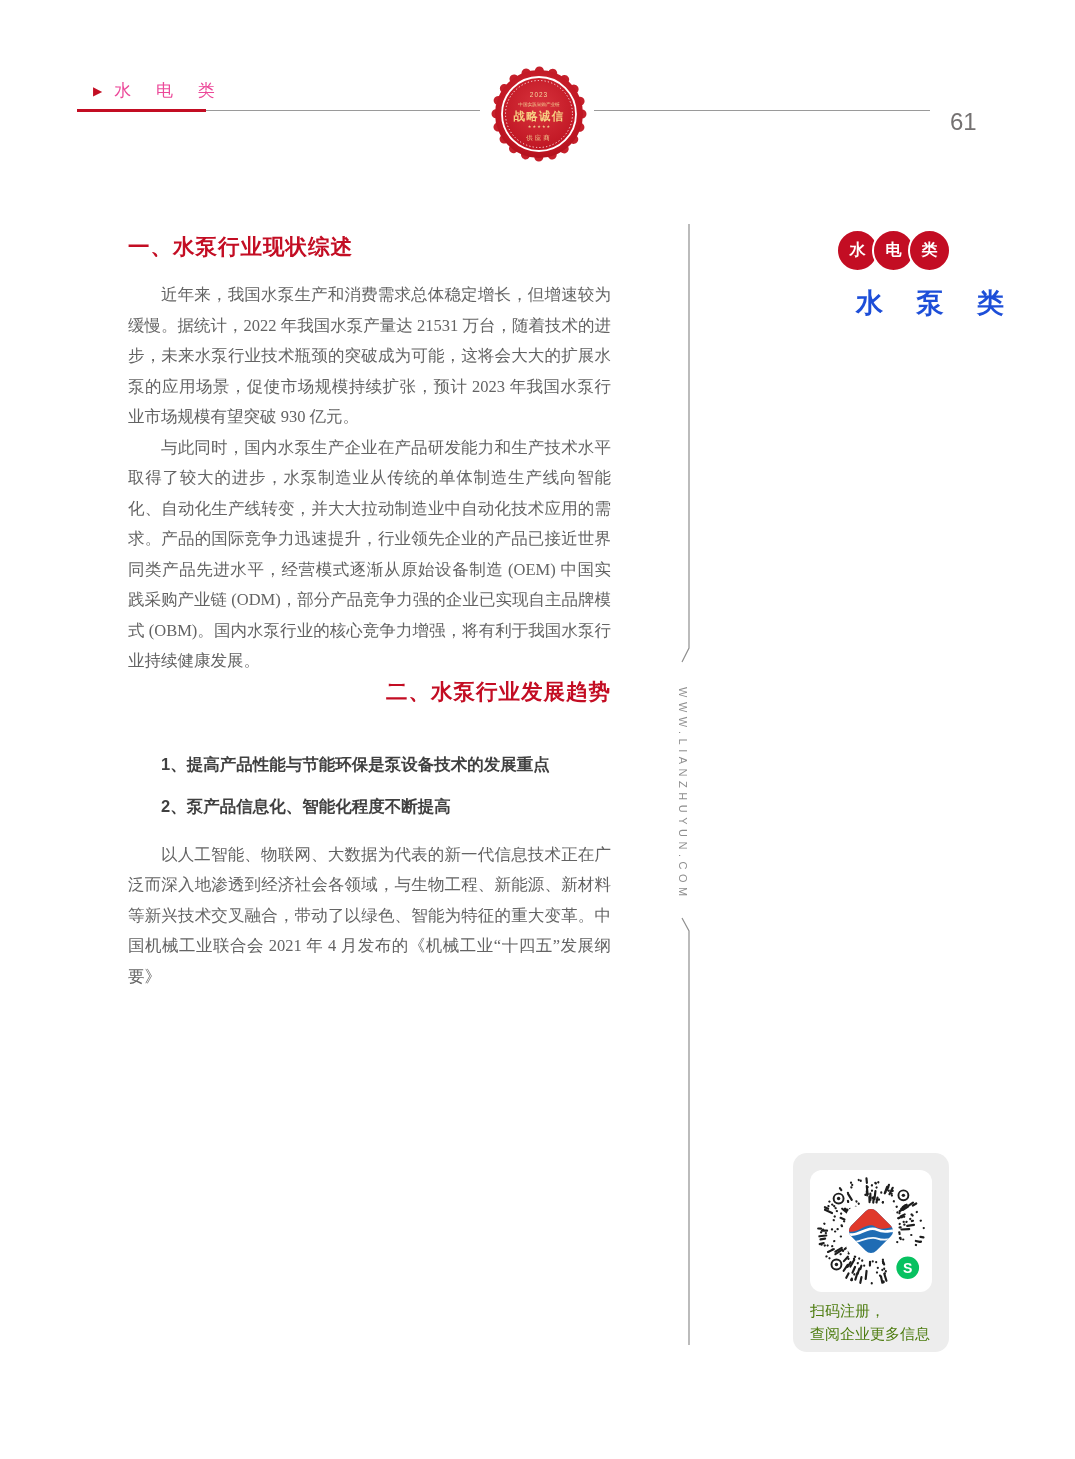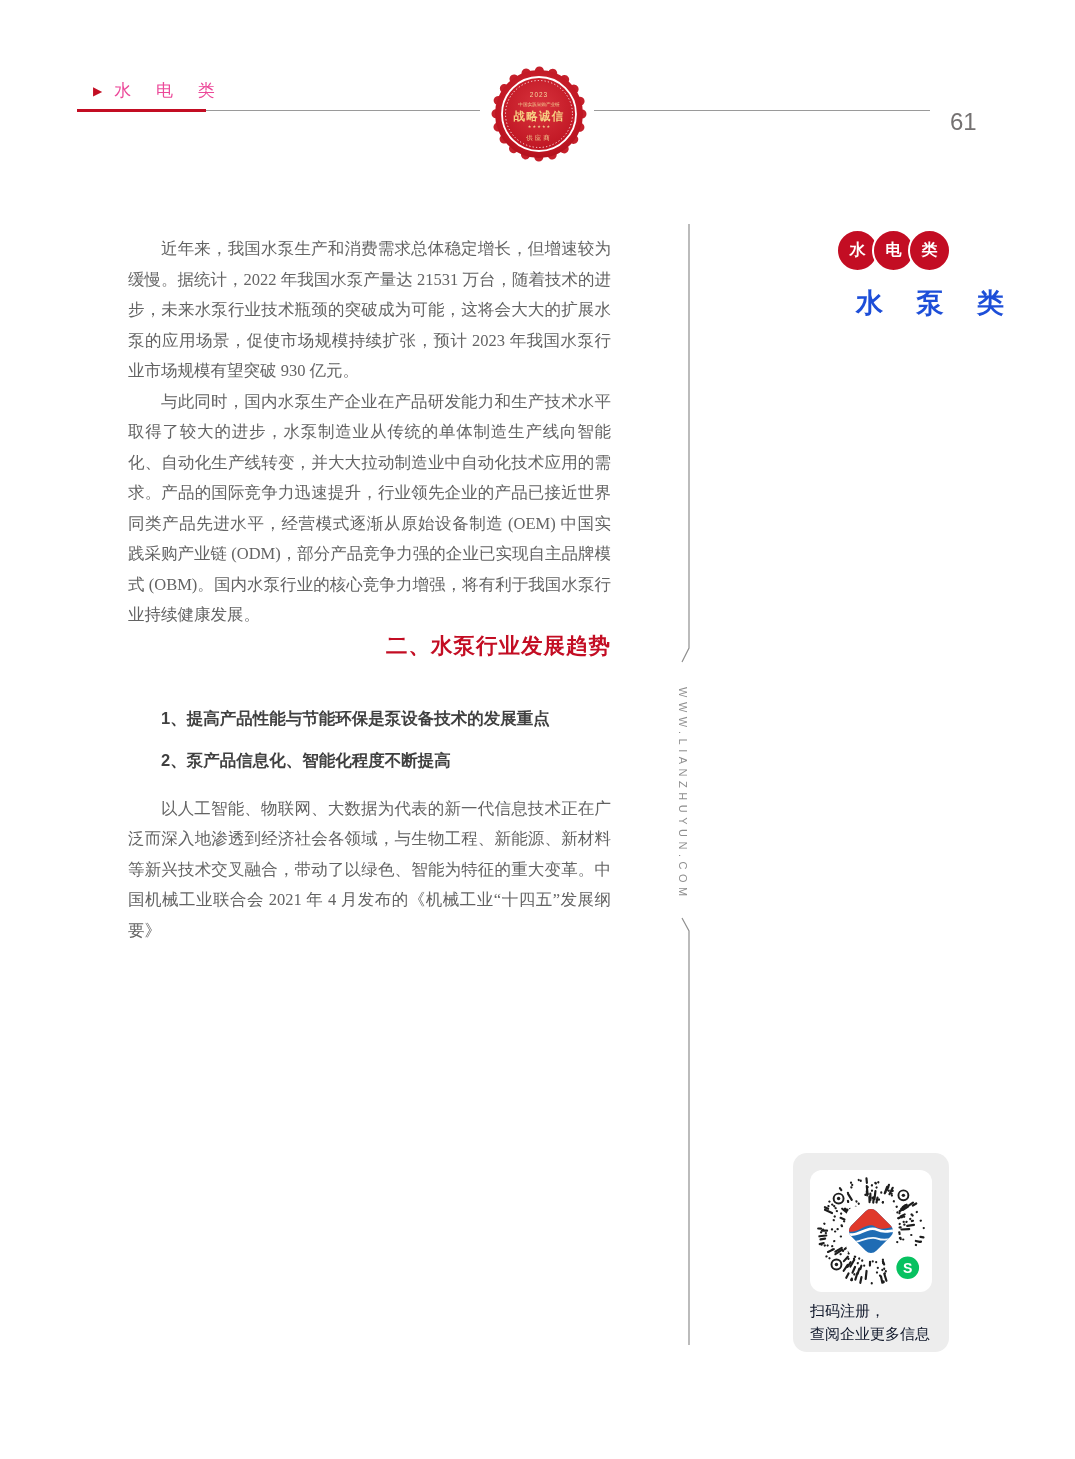--- a/index.html
+++ b/index.html
@@ -32,21 +32,21 @@
     color:#fff;font-size:16px;font-weight:bold;}
   .cat-circle + .cat-circle{margin-left:-7px;}
   .side-title{position:absolute;left:856px;top:285px;font-size:27px;font-weight:bold;color:#1d4ed8;letter-spacing:13px;}
   .divider-svg{position:absolute;left:681px;top:218px;}
   .v-site{position:absolute;left:677px;top:687px;writing-mode:vertical-rl;
     font-size:11px;letter-spacing:4.5px;color:#8e8e8e;}
   
   .qr-card{position:absolute;left:793px;top:1153px;width:156px;height:199px;background:#ededed;border-radius:14px;}
   .qr-tile{position:absolute;left:17px;top:17px;width:122px;height:122px;background:#fff;border-radius:12px;
     display:flex;align-items:center;justify-content:center;}
-  .qr-caption{position:absolute;left:17px;top:146px;font-size:15px;line-height:23px;color:#0f172a;}
+  .qr-caption{position:absolute;left:17px;top:146px;font-size:15px;line-height:23px;color:#4d7c0f;}
 </style>
 </head>
 <body>
 
 <div class="page">
 
   <div class="hdr-cat">
     <span class="tri">▶</span>
     <span class="txt">水 电 类</span>
   </div>
@@ -68,20 +68,21 @@
     <circle cx="50" cy="50" r="37" fill="none" stroke="#ffffff" stroke-width="1.8"></circle>
     <circle cx="50" cy="50" r="33.5" fill="none" stroke="#ffffff" stroke-width="0.9" stroke-dasharray="1.2 2.2"></circle>
     <text x="50" y="33" text-anchor="middle" font-size="6.5" fill="#f7d79e" letter-spacing="1">2023</text>
     <text x="50" y="41.5" text-anchor="middle" font-size="4.6" fill="#f3cf92">中国实践采购产业链</text>
     <text x="50" y="56" text-anchor="middle" font-size="11.5" font-weight="bold" fill="#f7d083" letter-spacing="1.2">战略诚信</text>
     <text x="50" y="64" text-anchor="middle" font-size="4" fill="#f3cf92">★ ★ ★ ★ ★</text>
     <text x="50" y="76" text-anchor="middle" font-size="6.5" fill="#f3cf92" letter-spacing="2">供应商</text>
   </svg>
 
   <div class="main-col">
+    <h2 class="sec-title">一、水泵行业现状综述</h2>
     <p class="body">近年来，我国水泵生产和消费需求总体稳定增长，但增速较为缓慢。据统计，2022 年我国水泵产量达 21531 万台，随着技术的进步，未来水泵行业技术瓶颈的突破成为可能，这将会大大的扩展水泵的应用场景，促使市场规模持续扩张，预计 2023 年我国水泵行业市场规模有望突破 930 亿元。</p>
     <p class="body">与此同时，国内水泵生产企业在产品研发能力和生产技术水平取得了较大的进步，水泵制造业从传统的单体制造生产线向智能化、自动化生产线转变，并大大拉动制造业中自动化技术应用的需求。产品的国际竞争力迅速提升，行业领先企业的产品已接近世界同类产品先进水平，经营模式逐渐从原始设备制造 (OEM) 中国实践采购产业链 (ODM)，部分产品竞争力强的企业已实现自主品牌模式 (OBM)。国内水泵行业的核心竞争力增强，将有利于我国水泵行业持续健康发展。</p>
     <h2 class="sec-title second">二、水泵行业发展趋势</h2>
     <h3 class="sub-title st1">1、提高产品性能与节能环保是泵设备技术的发展重点</h3>
     <h3 class="sub-title st2">2、泵产品信息化、智能化程度不断提高</h3>
     <p class="body">以人工智能、物联网、大数据为代表的新一代信息技术正在广泛而深入地渗透到经济社会各领域，与生物工程、新能源、新材料等新兴技术交叉融合，带动了以绿色、智能为特征的重大变革。中国机械工业联合会 2021 年 4 月发布的《机械工业“十四五”发展纲要》</p>
   </div>
 
   <div class="cat-circles">
     <div class="cat-circle">

